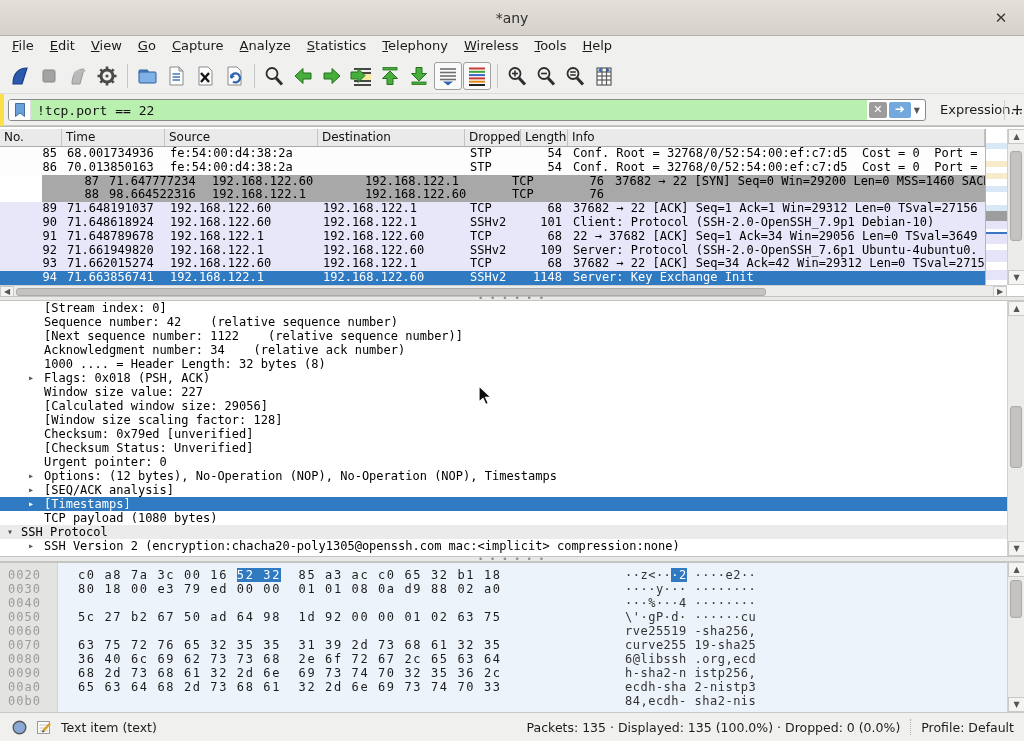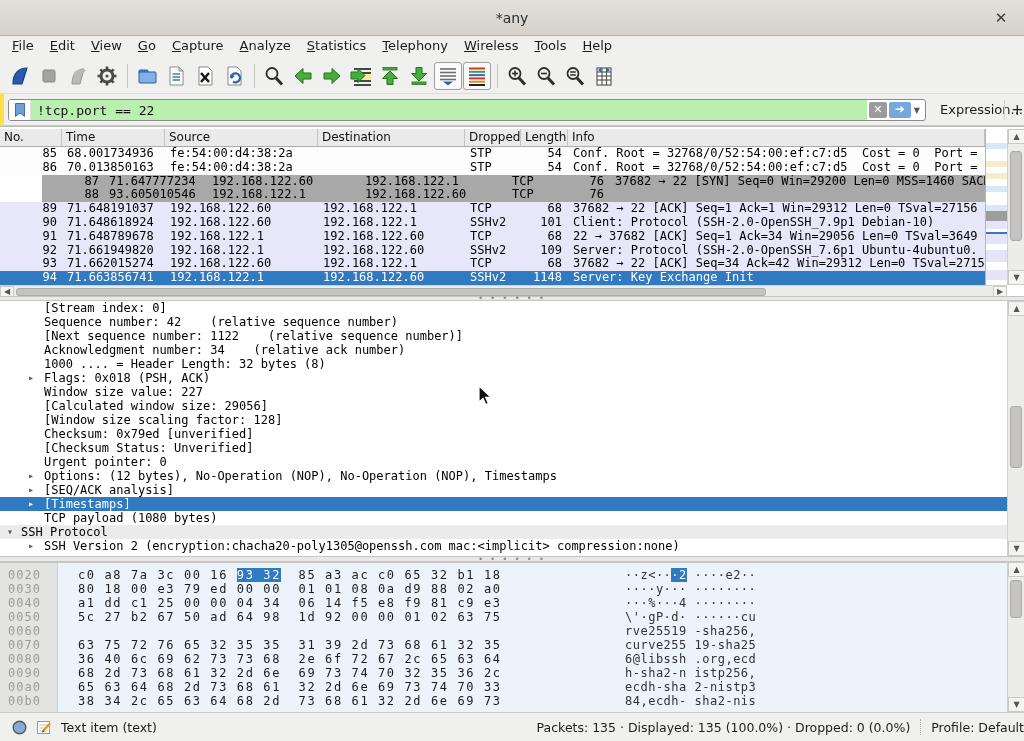--- a/index.html
+++ b/index.html
@@ -101,21 +101,21 @@
   .hex-bytes { position:absolute; left:78px; letter-spacing:1.6px; }
   .hex-ascii { position:absolute; left:625px; letter-spacing:0.5px; color:#333; }
   .hl { background:#2f7ac0; color:#fff; }
 
   
   .statusbar { position:absolute; left:0; top:712px; width:1024px; height:29px; background:#f0f0ef;
     border-top:1px solid #c9c9c7; display:flex; align-items:center; font-size:12.5px; color:#1d1d1d; }
   .status-left { display:flex; align-items:center; gap:9px; padding-left:12px; }
   .status-sep { width:1px; height:16px; border-left:1px dotted #b2b2b0; margin:0 10px; }
   .status-mid { margin-left:auto; white-space:pre; }
-  .status-right { white-space:pre; }
+  .status-right { white-space:pre; padding-right:10px; }
 
   .cursor { position:absolute; left:478px; top:385px; z-index:50; }
   svg { display:block; }
 </style>
 </head>
 <body>
 
 <div class="window">
 
   <div class="titlebar">
@@ -338,21 +338,21 @@
         <div class="ph-cell c-src" style="text-align: left; padding-left: 4px; padding-right: 0px;">Source</div>
         <div class="ph-cell c-dst" style="text-align: left; padding-left: 4px; padding-right: 0px;">Destination</div>
         <div class="ph-cell c-proto" style="text-align: left; padding-left: 4px; padding-right: 0px;">Dropped</div>
         <div class="ph-cell c-len" style="text-align: left; padding-left: 4px; padding-right: 0px;">Length</div>
         <div class="ph-cell c-info" style="text-align: left; padding-left: 4px; padding-right: 0px;">Info</div>
       </div>
     <div class="plist-rows" id="plist-rows">
         <div class="prow stp"><div class="c-no">85</div><div class="c-time">68.001734936</div><div class="c-src">fe:54:00:d4:38:2a</div><div class="c-dst"></div><div class="c-proto">STP</div><div class="c-len">54</div><div class="c-info">Conf. Root = 32768/0/52:54:00:ef:c7:d5  Cost = 0  Port = </div></div>
         <div class="prow stp"><div class="c-no">86</div><div class="c-time">70.013850163</div><div class="c-src">fe:54:00:d4:38:2a</div><div class="c-dst"></div><div class="c-proto">STP</div><div class="c-len">54</div><div class="c-info">Conf. Root = 32768/0/52:54:00:ef:c7:d5  Cost = 0  Port = </div></div>
         <div class="prow graytcp"><div class="c-no">87</div><div class="c-time">71.647777234</div><div class="c-src">192.168.122.60</div><div class="c-dst">192.168.122.1</div><div class="c-proto">TCP</div><div class="c-len">76</div><div class="c-info">37682 → 22 [SYN] Seq=0 Win=29200 Len=0 MSS=1460 SACK_PERM</div></div>
-        <div class="prow graytcp"><div class="c-no">88</div><div class="c-time">93.605010546</div><div class="c-src">192.168.122.1</div><div class="c-dst">192.168.122.60</div><div class="c-proto">TCP</div><div class="c-len">76</div></div>
+        <div class="prow graytcp"><div class="c-no">88</div><div class="c-time">98.664522316</div><div class="c-src">192.168.122.1</div><div class="c-dst">192.168.122.60</div><div class="c-proto">TCP</div><div class="c-len">76</div></div>
         <div class="prow lav"><div class="c-no">89</div><div class="c-time">71.648191037</div><div class="c-src">192.168.122.60</div><div class="c-dst">192.168.122.1</div><div class="c-proto">TCP</div><div class="c-len">68</div><div class="c-info">37682 → 22 [ACK] Seq=1 Ack=1 Win=29312 Len=0 TSval=27156</div></div>
         <div class="prow lav"><div class="c-no">90</div><div class="c-time">71.648618924</div><div class="c-src">192.168.122.60</div><div class="c-dst">192.168.122.1</div><div class="c-proto">SSHv2</div><div class="c-len">101</div><div class="c-info">Client: Protocol (SSH-2.0-OpenSSH_7.9p1 Debian-10)</div></div>
         <div class="prow lav"><div class="c-no">91</div><div class="c-time">71.648789678</div><div class="c-src">192.168.122.1</div><div class="c-dst">192.168.122.60</div><div class="c-proto">TCP</div><div class="c-len">68</div><div class="c-info">22 → 37682 [ACK] Seq=1 Ack=34 Win=29056 Len=0 TSval=3649</div></div>
         <div class="prow lav"><div class="c-no">92</div><div class="c-time">71.661949820</div><div class="c-src">192.168.122.1</div><div class="c-dst">192.168.122.60</div><div class="c-proto">SSHv2</div><div class="c-len">109</div><div class="c-info">Server: Protocol (SSH-2.0-OpenSSH_7.6p1 Ubuntu-4ubuntu0.</div></div>
         <div class="prow lav"><div class="c-no">93</div><div class="c-time">71.662015274</div><div class="c-src">192.168.122.60</div><div class="c-dst">192.168.122.1</div><div class="c-proto">TCP</div><div class="c-len">68</div><div class="c-info">37682 → 22 [ACK] Seq=34 Ack=42 Win=29312 Len=0 TSval=2715</div></div>
         <div class="prow sel"><div class="c-no">94</div><div class="c-time">71.663856741</div><div class="c-src">192.168.122.1</div><div class="c-dst">192.168.122.60</div><div class="c-proto">SSHv2</div><div class="c-len">1148</div><div class="c-info">Server: Key Exchange Init</div></div>
       </div>
     <div class="minimap" id="minimap">
         <div style="height: 14px; background: rgb(255, 255, 255);"></div>
         <div style="height: 6px; background: rgb(217, 232, 246);"></div>
@@ -419,30 +419,30 @@
     <div class="sb-btn" style="bottom:0;">▼</div>
   </div>
 
   <div class="splitter" style="top:556px; height:6px;">
     <span class="dots">• • • • • •</span>
   </div>
 
   <div class="hex-pane">
     <div class="hex-gutter-bg"></div>
     <div id="hex-rows" style="position:relative; padding-top:5px;">
-        <div class="hexrow"><span class="hex-off">0020</span><span class="hex-bytes">c0 a8 7a 3c 00 16 <span class="hl">93 32</span>  85 a3 ac c0 65 32 b1 18</span><span class="hex-ascii">··z&lt;··<span class="hl">·2</span> ····e2··</span></div>
+        <div class="hexrow"><span class="hex-off">0020</span><span class="hex-bytes">c0 a8 7a 3c 00 16 <span class="hl">52 32</span>  85 a3 ac c0 65 32 b1 18</span><span class="hex-ascii">··z&lt;··<span class="hl">·2</span> ····e2··</span></div>
         <div class="hexrow"><span class="hex-off">0030</span><span class="hex-bytes">80 18 00 e3 79 ed 00 00  01 01 08 0a d9 88 02 a0</span><span class="hex-ascii">····y··· ········</span></div>
-        <div class="hexrow"><span class="hex-off">0040</span><span class="hex-bytes">a1 dd c1 25 00 00 04 34  06 14 f5 e8 f9 81 c9 e3</span><span class="hex-ascii">···%···4 ········</span></div>
+        <div class="hexrow"><span class="hex-off">0040</span><span class="hex-ascii">···%···4 ········</span></div>
         <div class="hexrow"><span class="hex-off">0050</span><span class="hex-bytes">5c 27 b2 67 50 ad 64 98  1d 92 00 00 01 02 63 75</span><span class="hex-ascii">\'·gP·d· ······cu</span></div>
         <div class="hexrow"><span class="hex-off">0060</span><span class="hex-ascii">rve25519 -sha256,</span></div>
         <div class="hexrow"><span class="hex-off">0070</span><span class="hex-bytes">63 75 72 76 65 32 35 35  31 39 2d 73 68 61 32 35</span><span class="hex-ascii">curve255 19-sha25</span></div>
         <div class="hexrow"><span class="hex-off">0080</span><span class="hex-bytes">36 40 6c 69 62 73 73 68  2e 6f 72 67 2c 65 63 64</span><span class="hex-ascii">6@libssh .org,ecd</span></div>
         <div class="hexrow"><span class="hex-off">0090</span><span class="hex-bytes">68 2d 73 68 61 32 2d 6e  69 73 74 70 32 35 36 2c</span><span class="hex-ascii">h-sha2-n istp256,</span></div>
         <div class="hexrow"><span class="hex-off">00a0</span><span class="hex-bytes">65 63 64 68 2d 73 68 61  32 2d 6e 69 73 74 70 33</span><span class="hex-ascii">ecdh-sha 2-nistp3</span></div>
-        <div class="hexrow"><span class="hex-off">00b0</span><span class="hex-bytes">38 34 2c 65 63 64 68 2d  73 68 61 32 2d 6e 69 73</span><span class="hex-ascii">84,ecdh- sha2-nis</span></div>
+        <div class="hexrow"><span class="hex-off">00b0</span><span class="hex-ascii">84,ecdh- sha2-nis</span></div>
       </div>
   </div>
   <div class="sb-v" style="left:1007px; top:562px; height:150px;">
     <div class="sb-btn" style="top:0;">▲</div>
     <div class="sb-thumb-v" style="top:18px; height:38px;"></div>
     <div class="sb-btn" style="bottom:0;">▼</div>
   </div>
 
   <div class="statusbar">
     <div class="status-left">

